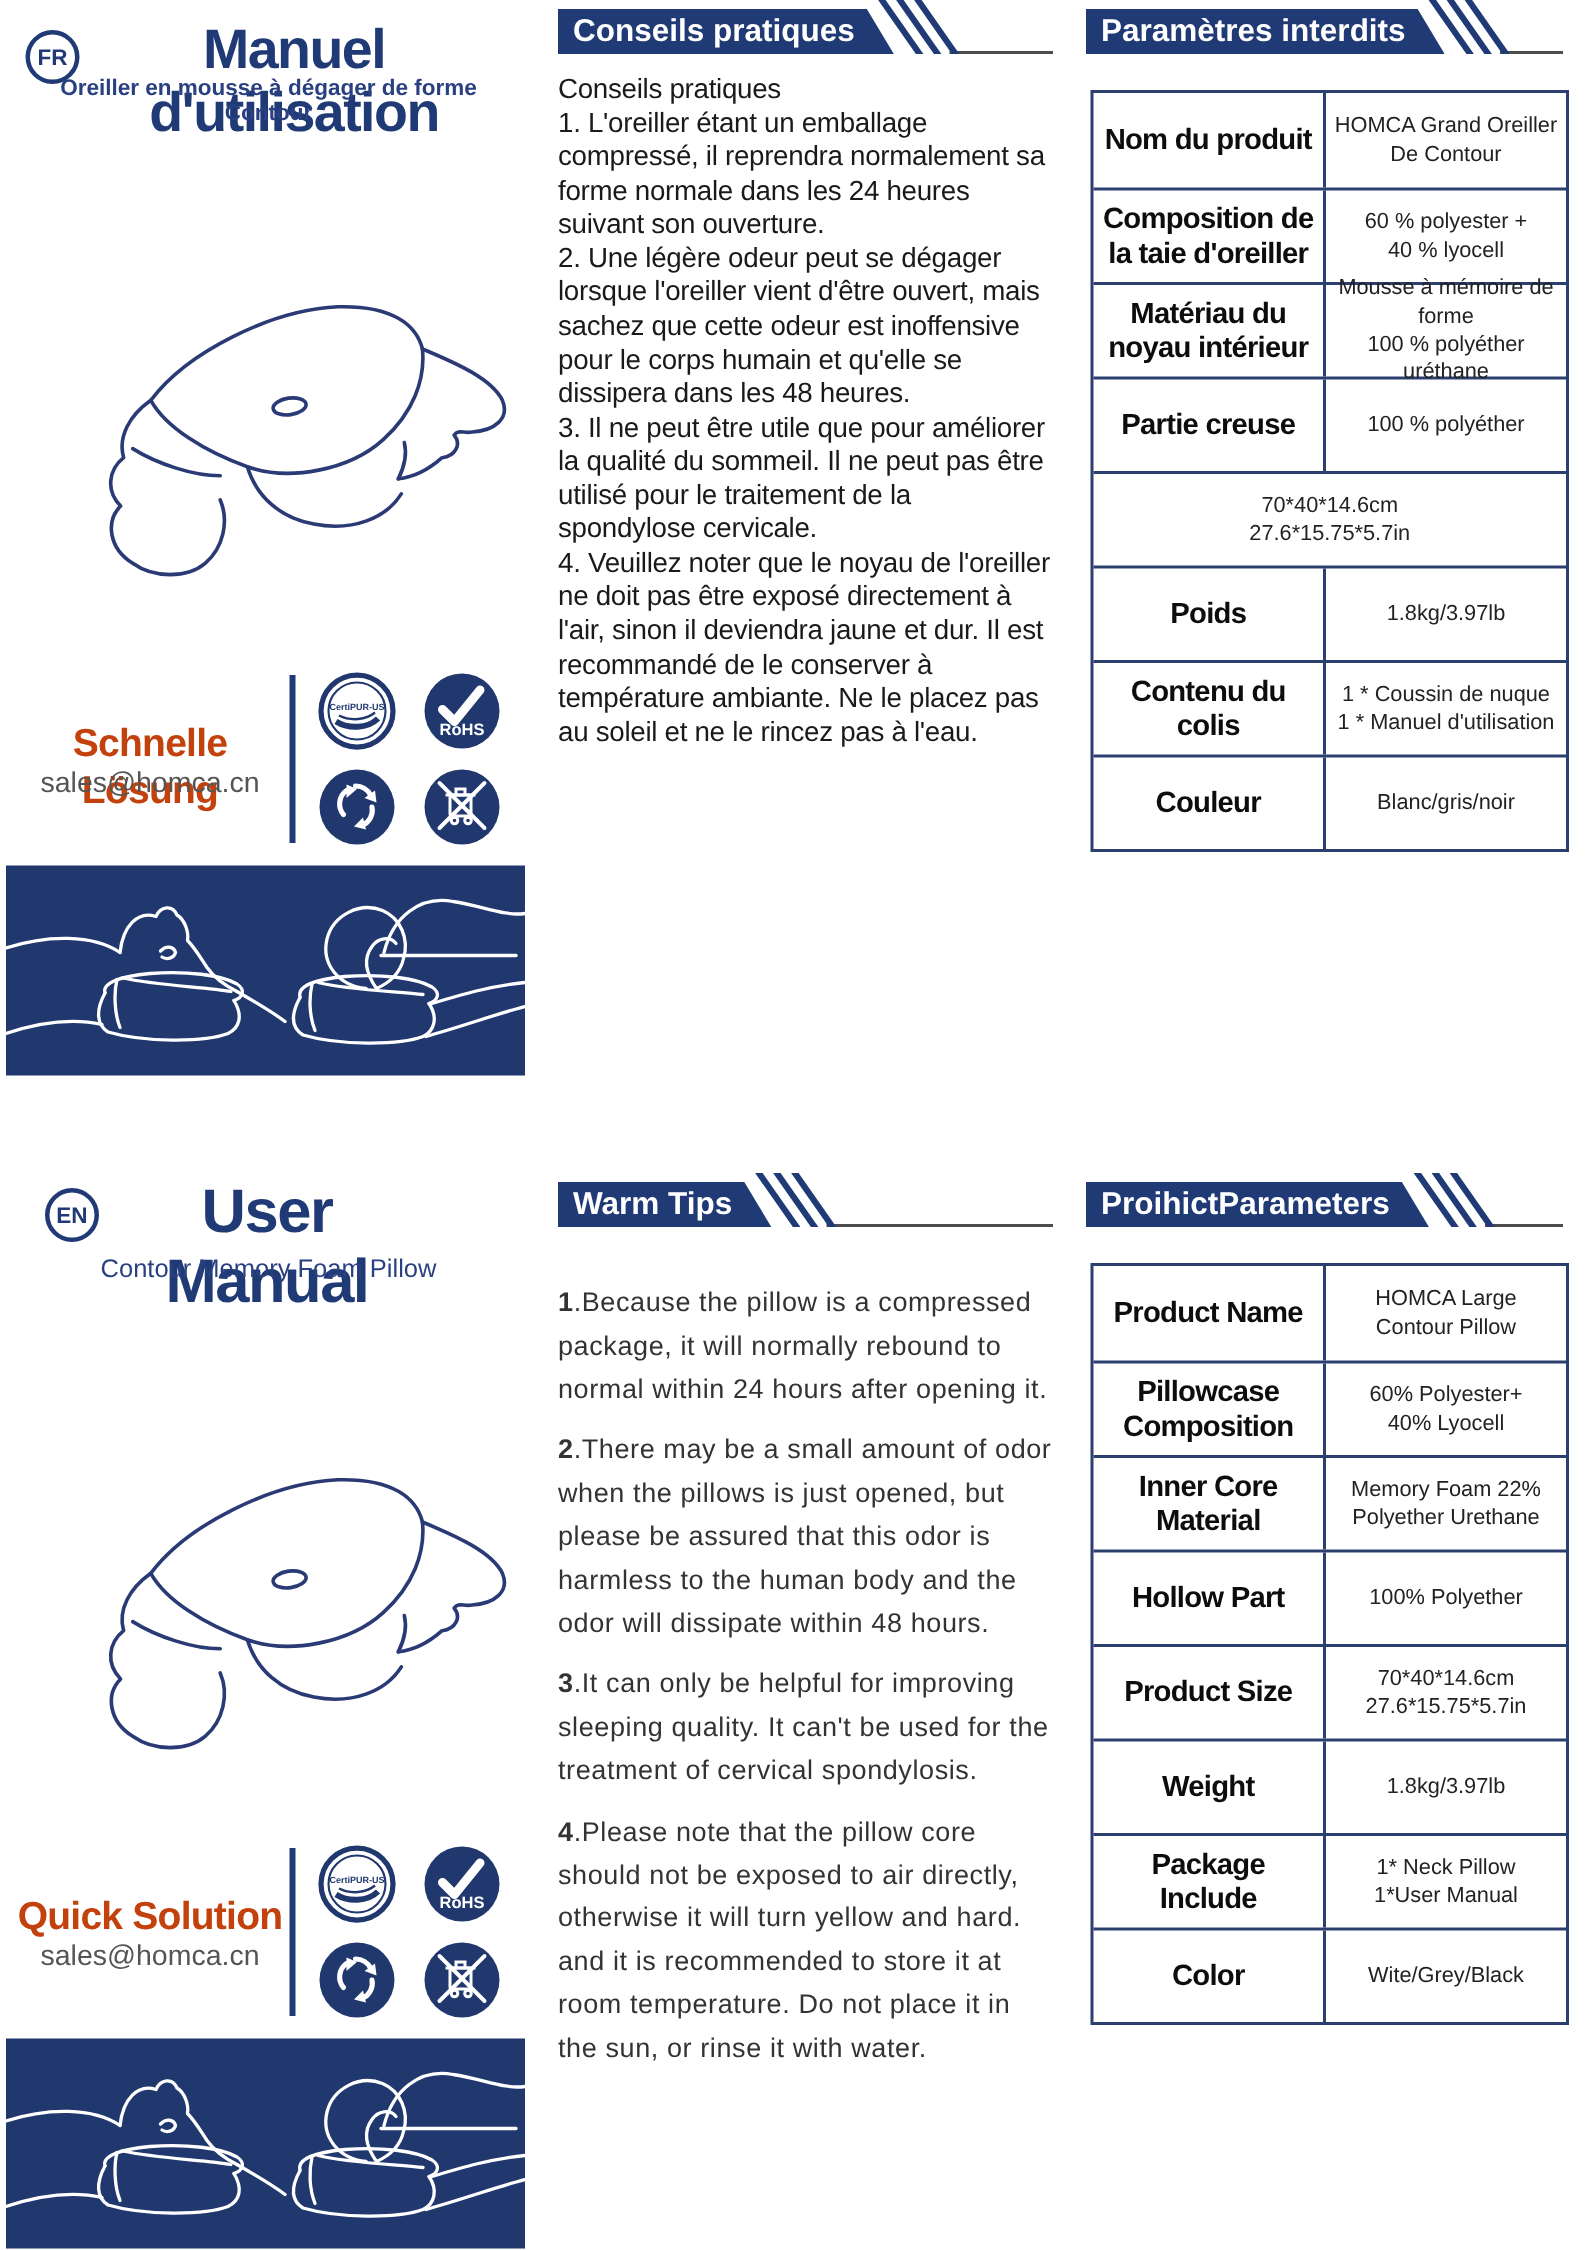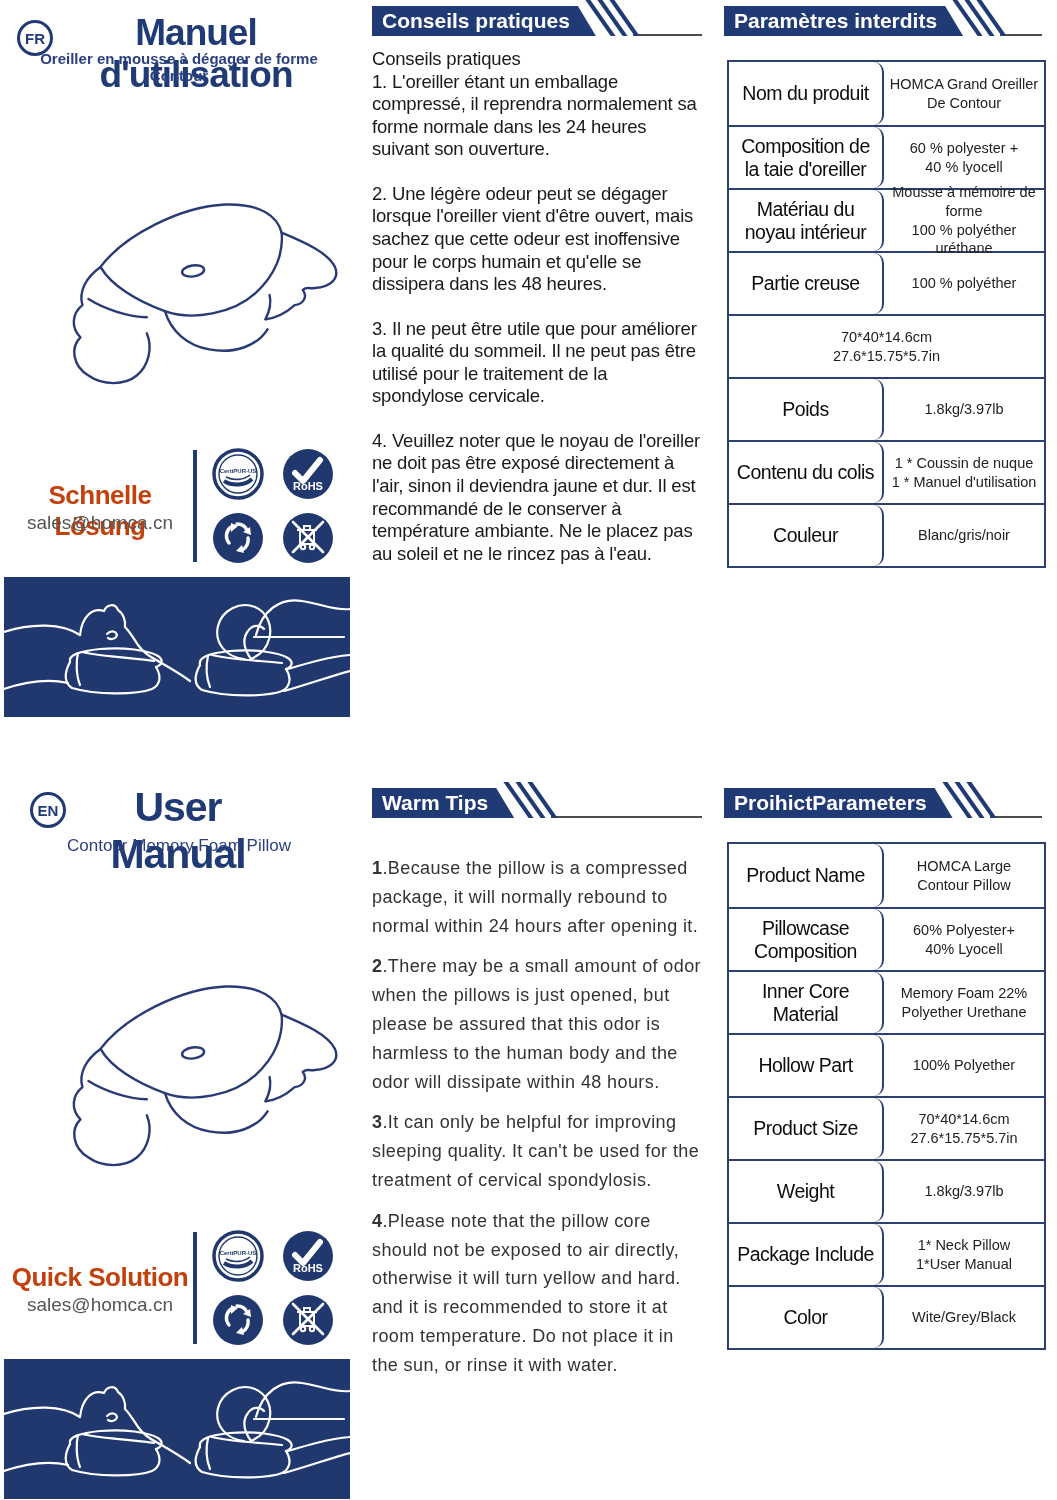--- a/index.html
+++ b/index.html
@@ -46,33 +46,33 @@
             clip-path:polygon(0 0, calc(100% - 18px) 0, 100% 100%, 0 100%); }
   .stripes { display:flex; gap:7px; height:36px; margin-left:2px; margin-bottom:0; }
   .stripe { width:5px; height:36px; background:#203a75; transform:skewX(35deg); }
   .rule { flex:1; height:2px; background:#4d4d4d; margin-bottom:0; margin-left:6px; }
 
   
   .col-mid { position:absolute; left:366px; top:0; width:336px; height:100%; }
   .tips { position:absolute; left:6px; width:330px; color:#1a1a1a; }
   .fr .tips { top:48px; font-size:18.5px; line-height:1.22; letter-spacing:-0.2px; }
   .en .tips { top:60px; font-size:18px; line-height:1.6; letter-spacing:0.4px; color:#333; }
-  .tip { margin-top:22px; }
+  .tip { }
   .fr .tip.first { margin-top:0; }
   .en .tip { margin-top:12px; }
   .en .tip-num { font-weight:bold; }
   .tips-intro { margin:0; }
 
   
   .col-right { position:absolute; left:724px; top:0; width:330px; height:100%; }
   .ptable { position:absolute; left:3px; top:60px; width:319px; border:2px solid #2c4070; background:#fff; }
   .trow { display:flex; height:63px; border-top:2px solid #2c4070; }
   .trow.r0 { border-top:none; }
   .tlabel { width:155px; border-right:2px solid #2c4070; display:flex; align-items:center; justify-content:center;
-            text-align:center; font-weight:normal; font-size:19.5px; letter-spacing:-0.5px; color:#0d0d0d; padding:2px 4px; line-height:1.15;border-radius:10px; }
+            text-align:center; font-weight:bold; font-size:19.5px; letter-spacing:-0.5px; color:#0d0d0d; padding:2px 4px; line-height:1.15; }
   .tvalue { flex:1; display:flex; align-items:center; justify-content:center; text-align:center;
             font-size:14.5px; color:#222; white-space:pre-line; padding:2px 4px; line-height:1.3; }
 </style>
 </head>
 <body>
 
 <svg width="0" height="0" style="position:absolute">
   <defs>
     <g id="pillow-shape">
       <g fill="none" stroke="#2a3a75" stroke-width="2.4" stroke-linecap="round" stroke-linejoin="round">

